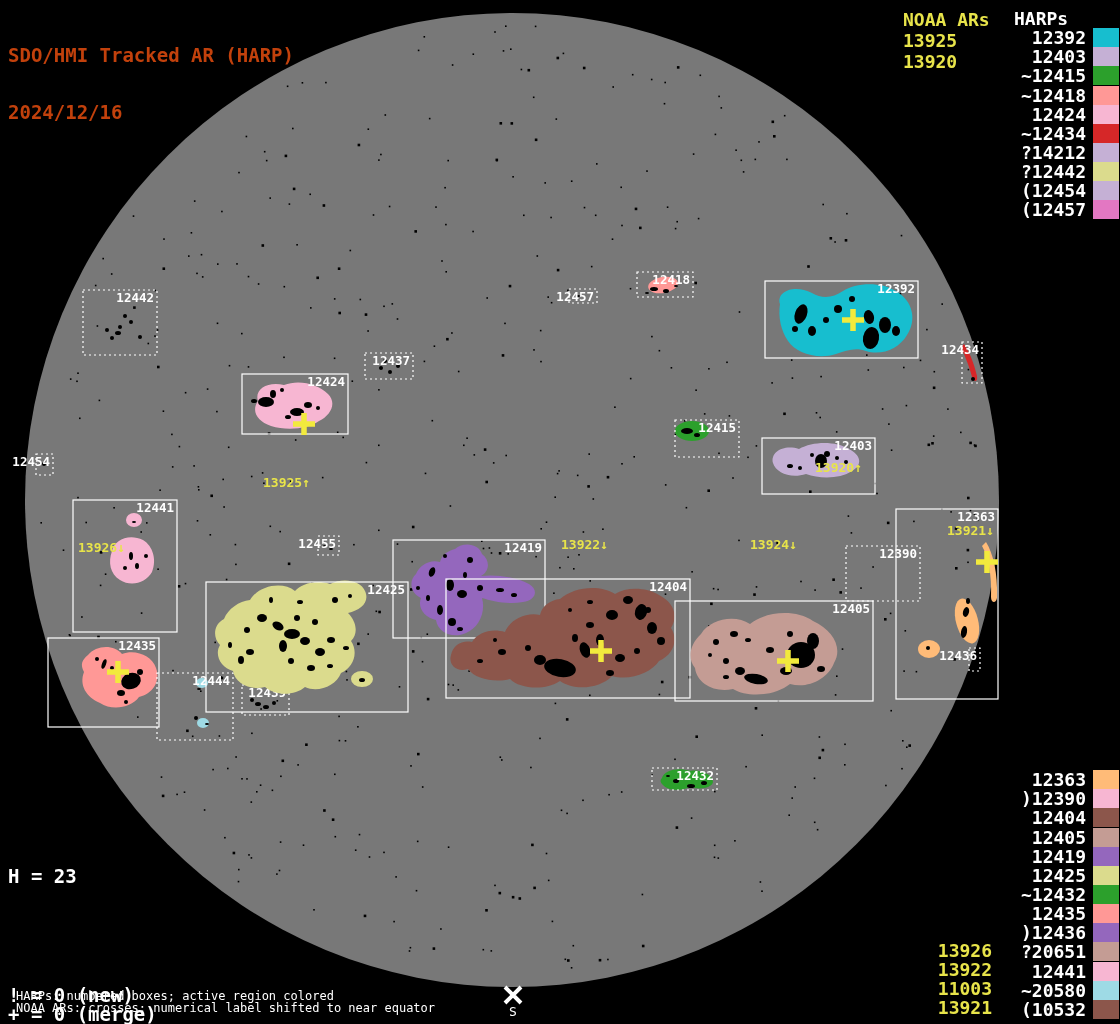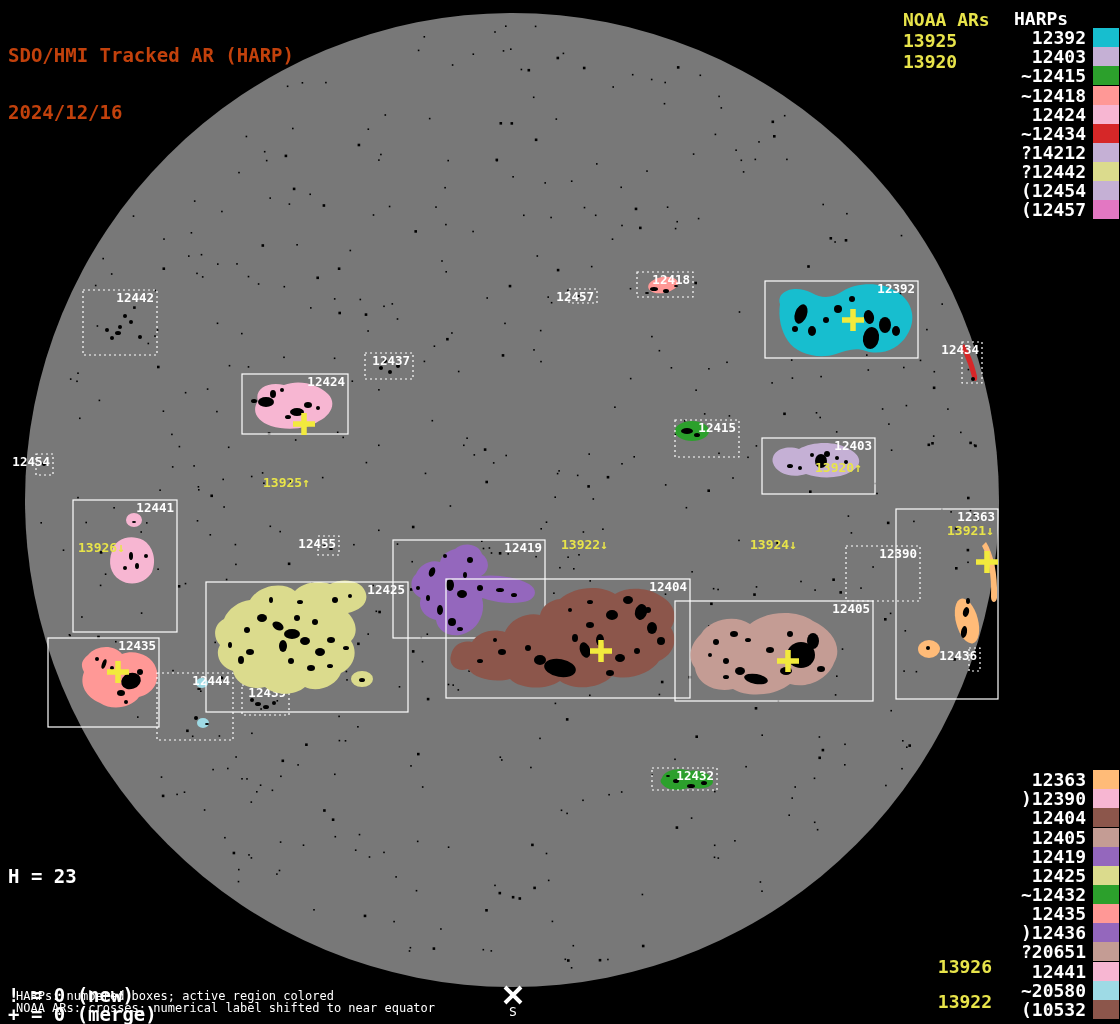--- a/index.html
+++ b/index.html
@@ -9,21 +9,21 @@
   svg{position:absolute;left:0;top:0;}
   svg text{font-family:"DejaVu Sans Mono",monospace;}
   .title-block{left:8px;top:7px;font:bold 19px/19.3px "DejaVu Sans Mono",monospace;color:#c2410c;white-space:pre;}
   .noaa-top{left:903px;top:9px;font:bold 18px/21px "DejaVu Sans Mono",monospace;color:var(--yel);}
   .harps-header{left:1014px;top:9px;font:bold 18px/19px "DejaVu Sans Mono",monospace;color:#fff;}
   .legend-list{right:1px;display:flex;flex-direction:column;}
   .legend-row{display:flex;justify-content:flex-end;align-items:center;height:19.17px;}
   .legend-row .lab{font:bold 18px/19px "DejaVu Sans Mono",monospace;color:#fff;margin-right:7px;}
   .legend-row .sw{width:26px;height:19px;flex:none;}
   .noaa-bottom{right:128px;top:941px;display:flex;flex-direction:column;align-items:flex-end;}
-  .noaa-bottom div{font:bold 18px/19.17px "DejaVu Sans Mono",monospace;color:var(--yel);height:19.17px;margin-top:16px;}
+  .noaa-bottom div{font:bold 18px/19.17px "DejaVu Sans Mono",monospace;color:var(--yel);height:19.17px;}
   .stats{left:8px;top:828px;font:bold 19px/19.4px "DejaVu Sans Mono",monospace;color:#fff;white-space:pre;}
   .stats .gap{height:22px;}
   .footer{left:16px;top:991px;font:12px/11.5px "DejaVu Sans Mono",monospace;color:#ffffff;white-space:pre;}
   :root{--yel:#e8e44a;}
 </style>
 </head>
 <body>
 
 <div class="stage">
 
@@ -971,21 +971,21 @@
         <span class="sw" style="background: rgb(158, 218, 229);"></span>
       </div>
       <div class="legend-row">
         <span class="lab">(10532</span>
         <span class="sw" style="background: rgb(140, 86, 75);"></span>
       </div>
     </div>
   <div class="abs noaa-bottom" id="noaa-bottom-list">
       <div>13926</div>
       <div>13922</div>
-      <div>13924</div>
+      <div>11003</div>
       <div>13921</div>
     </div>
 
   <div class="abs stats">
     <div>H = 23</div>
     <div class="gap"></div>
     <div id="stats-lines"><div>! = 0 (new)</div><div>+ = 0 (merge)</div></div>
   </div>
 
   <div class="abs footer" id="footer"><div>HARPs: numbered boxes; active region colored</div><div>NOAA ARs: crosses; numerical label shifted to near equator</div></div>

